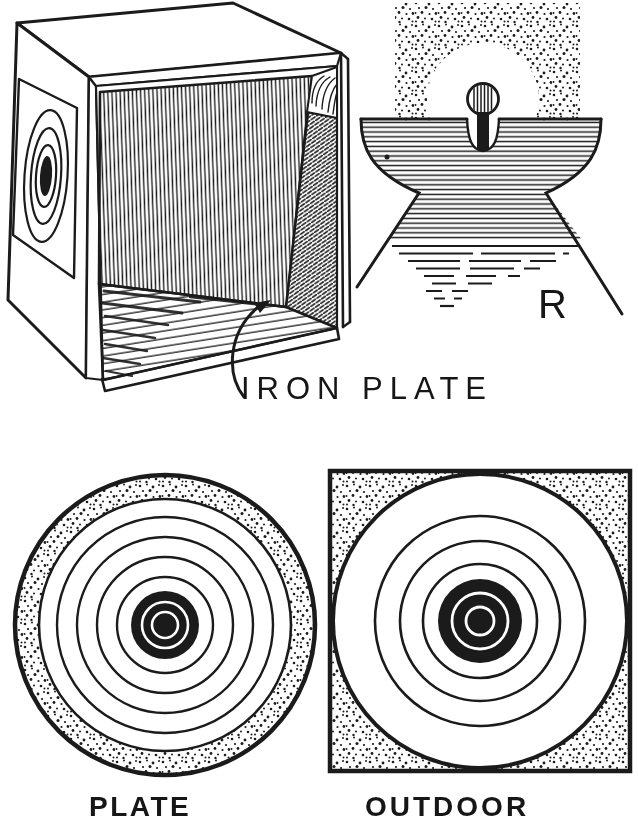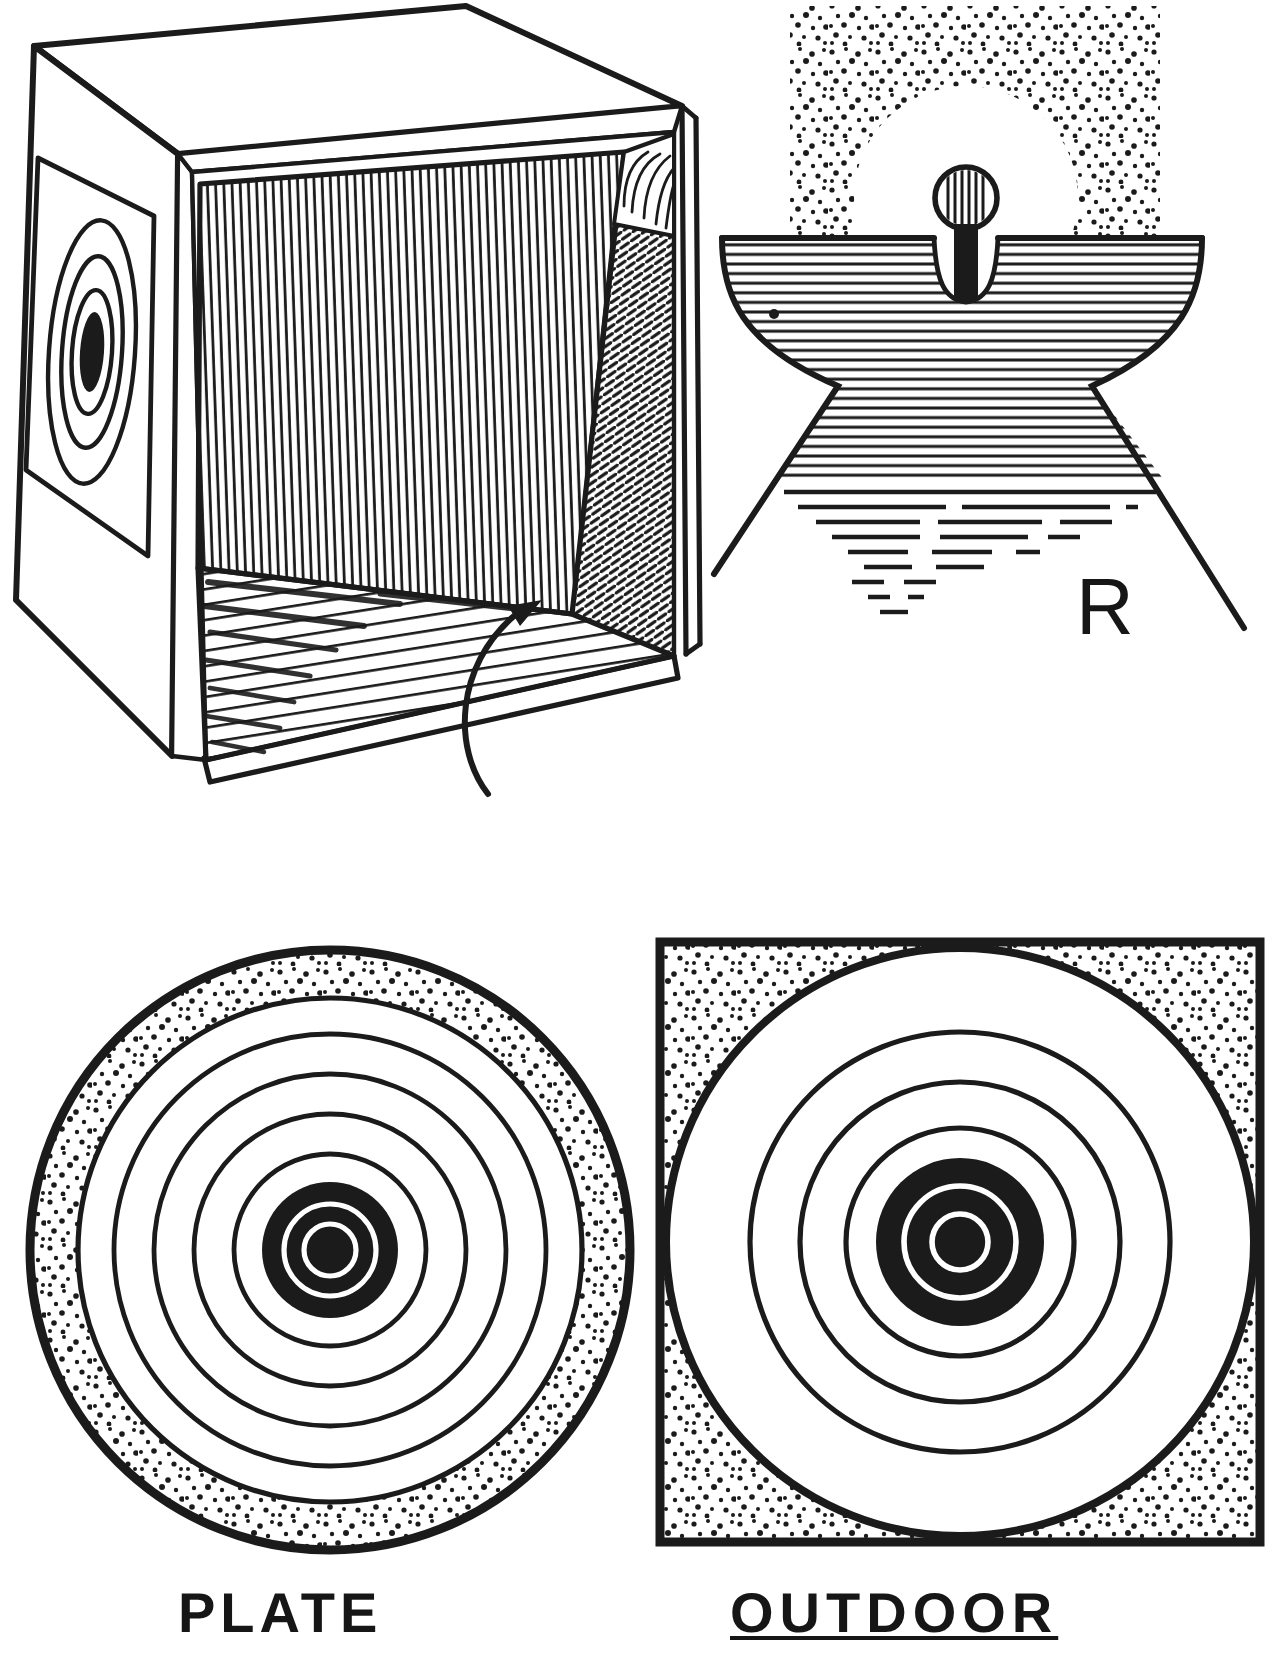--- a/index.html
+++ b/index.html
@@ -12,21 +12,21 @@
   }
   .label{
     position:absolute;
     color:#161616;
     white-space:nowrap;
     user-select:none;
   }
   .lbl-ironplate{left:241px;top:371px;font-size:31px;font-weight:500;letter-spacing:7px;}
   .lbl-r{left:538px;top:282px;font-size:40px;font-weight:500;}
   .lbl-indoor{left:89px;top:791px;font-size:28px;font-weight:600;letter-spacing:2.5px;}
-  .lbl-outdoor{left:365px;top:791px;font-size:28px;font-weight:600;letter-spacing:3px;text-decoration:underline;}
+  .lbl-outdoor{left:365px;top:791px;font-size:28px;font-weight:600;letter-spacing:3px;}
   svg{position:absolute;left:0;top:0;}
 </style>
 </head>
 <body>
 
 <div class="page">
 
 <svg width="638" height="829" viewBox="0 0 638 829">
   <defs>
     <pattern id="stipple" width="23" height="23" patternUnits="userSpaceOnUse">
@@ -188,17 +188,18 @@
     <circle cx="480" cy="621" r="147" fill="#ffffff" stroke-width="4"></circle>
     <circle cx="480" cy="621" r="105" stroke-width="2.6"></circle>
     <circle cx="480" cy="621" r="80" stroke-width="2.6"></circle>
     <circle cx="480" cy="621" r="57" stroke-width="2.6"></circle>
     <circle cx="480" cy="621" r="42" fill="#1b1b1b" stroke="none"></circle>
     <circle cx="480" cy="621" r="28" stroke="#ffffff" stroke-width="2.8"></circle>
     <circle cx="480" cy="621" r="14" stroke="#ffffff" stroke-width="2.8"></circle>
   </g>
 </svg>
 
+<div class="label lbl-ironplate">IRON PLATE</div>
 <div class="label lbl-r">R</div>
 <div class="label lbl-indoor">PLATE</div>
 <div class="label lbl-outdoor">OUTDOOR</div>
 
 </div>
 
 </body></html>

